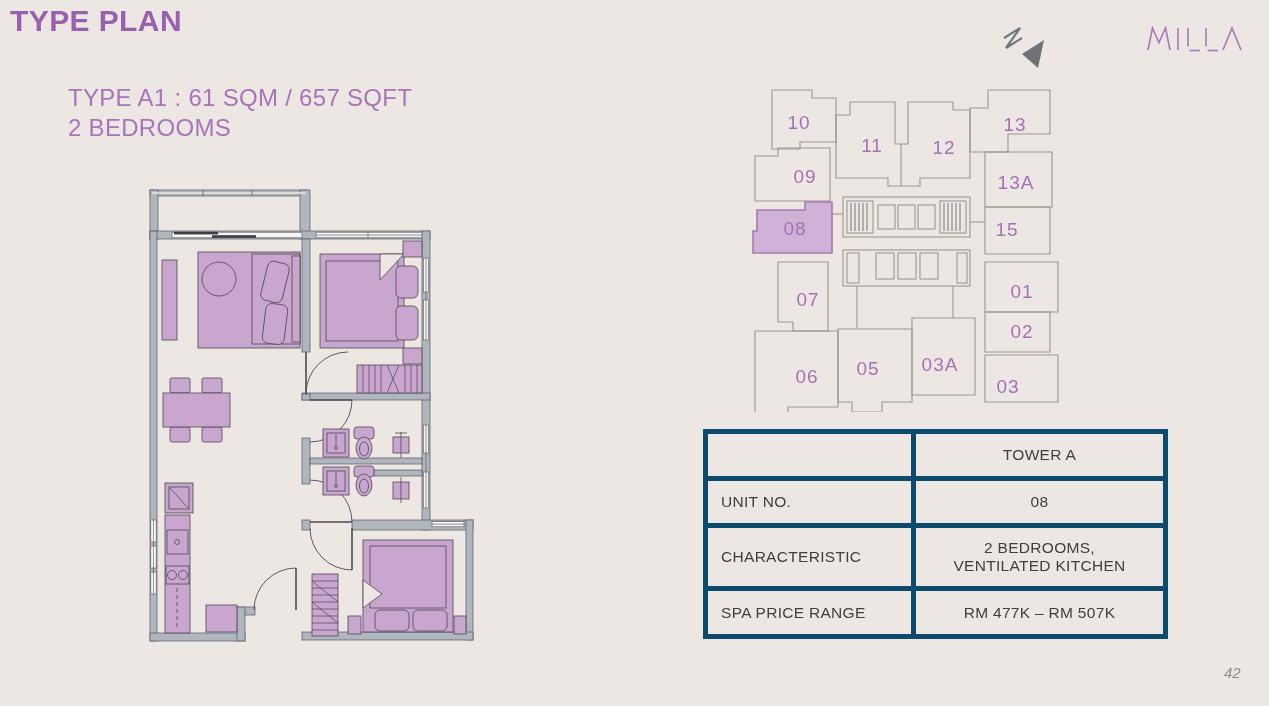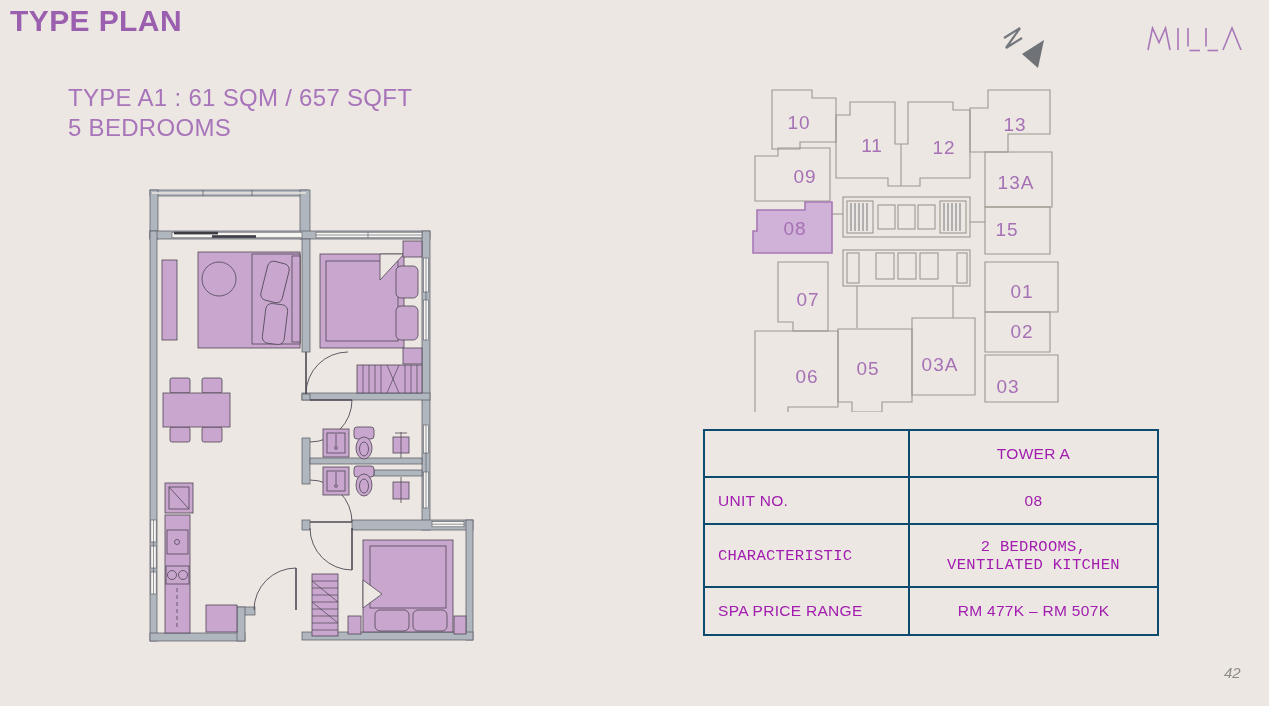--- a/index.html
+++ b/index.html
@@ -18,36 +18,36 @@
     font-size:24px;color:#a874ba;line-height:30px;letter-spacing:.3px;
   }
   #page-number{
     left:1224px;top:664px;font-size:15px;color:#8f8c87;font-style:italic;
   }
   
   #details-table{
     left:703px;top:429px;border-collapse:collapse;table-layout:fixed;
   }
   #details-table td{
-    border:2px solid #0c4a6e;color:#a21caf;font-size:15.5px;letter-spacing:.3px;
+    border:5px solid #0c4a6e;color:#404040;font-size:15.5px;letter-spacing:.3px;
     vertical-align:middle;
   }
   #details-table td.lbl{width:189px;text-align:left;padding-left:13px;}
   #details-table td.val{width:245px;text-align:center;}
   .svgwrap svg{display:block;}
   .kp-label{fill:#a671b5;font-size:19px;font-family:"Liberation Sans",sans-serif;letter-spacing:1px;text-anchor:middle;}
 </style>
 </head>
 <body>
 
 <div class="abs" id="page-title">TYPE PLAN</div>
 
 <div class="abs" id="unit-summary">
   <div>TYPE A1 : 61 SQM / 657 SQFT</div>
-  <div>5 BEDROOMS</div>
+  <div>2 BEDROOMS</div>
 </div>
 
 <div class="abs svgwrap" style="left:998px;top:22px;">
   <svg width="52" height="48" viewBox="0 0 52 48">
     <polyline points="6,16 22,6 8,26 24,16" fill="none" stroke="#75787d" stroke-width="2.2"></polyline>
     <path d="M46,18 L24,32 L40,46 Z" fill="#6f7277"></path>
   </svg>
 </div>
 
 <div class="abs svgwrap" style="left:1146px;top:26px;">
@@ -309,21 +309,21 @@
 <table class="abs" id="details-table">
   <tbody>
       <tr style="height:47px;">
     <td class="lbl"></td>
     <td class="val">TOWER A</td>
   </tr>
   <tr style="height:47px;">
     <td class="lbl">UNIT NO.</td>
     <td class="val">08</td>
   </tr>
-  <tr style="height:63px;font-family:Liberation Mono, monospace;">
+  <tr style="height:63px;">
     <td class="lbl">CHARACTERISTIC</td>
     <td class="val">
       <div>2 BEDROOMS,</div>
       <div>VENTILATED KITCHEN</div>
     </td>
   </tr>
   <tr style="height:48px;">
     <td class="lbl">SPA PRICE RANGE</td>
     <td class="val">RM 477K – RM 507K</td>
   </tr>

